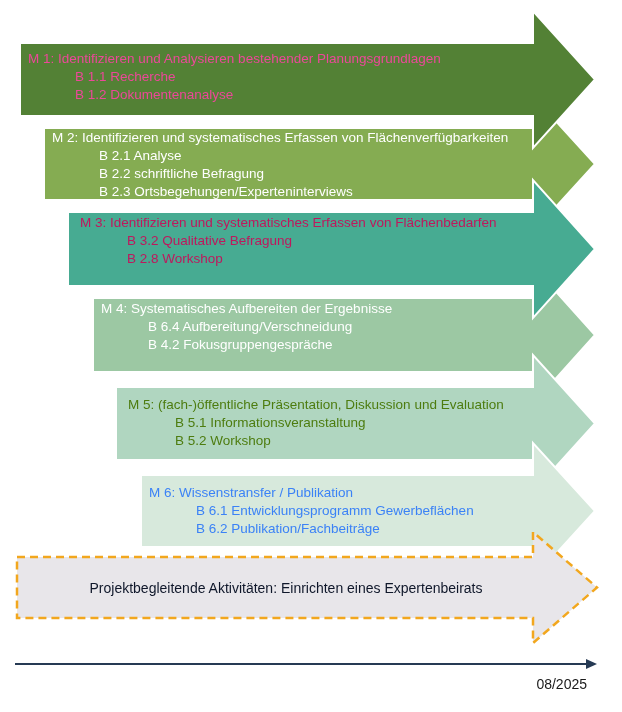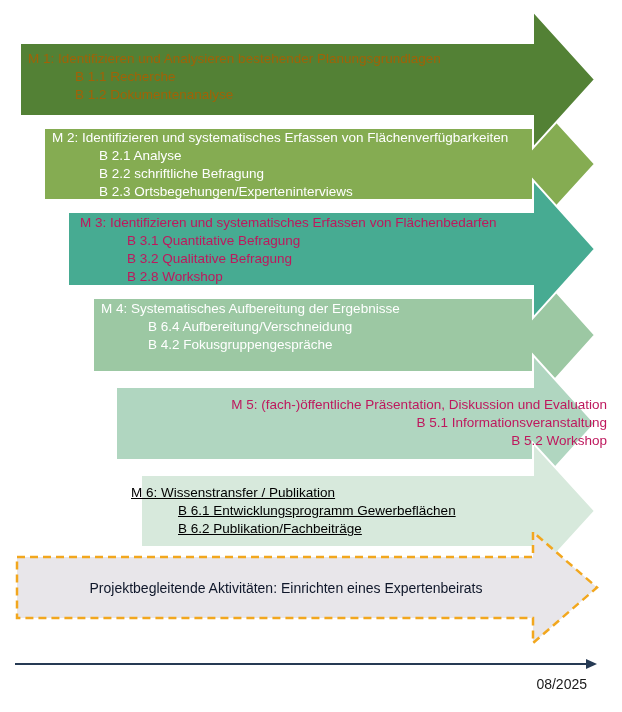--- a/index.html
+++ b/index.html
@@ -44,53 +44,52 @@
     <polygon points="93,298 533,298 533,266 595,335 533,404 533,372 93,372" stroke="#ffffff" stroke-width="2" stroke-linejoin="miter" fill="#9cc8a3"></polygon>
     <polygon points="20,43 533,43 533,11 595,79.5 533,148 533,116 20,116" stroke="#ffffff" stroke-width="2" stroke-linejoin="miter" fill="#538135"></polygon>
     <polygon points="68,212 533,212 533,180 595,249 533,318 533,286 68,286" stroke="#ffffff" stroke-width="2" stroke-linejoin="miter" fill="#47ab92"></polygon>
     <polygon points="116,387 533,387 533,355 595,423.5 533,492 533,460 116,460" stroke="#ffffff" stroke-width="2" stroke-linejoin="miter" fill="#b0d6c0"></polygon>
     <polygon points="141,475 533,475 533,443 595,511 533,579 533,547 141,547" stroke="#ffffff" stroke-width="2" stroke-linejoin="miter" fill="#d7e9dc"></polygon>
     <polygon points="17,557 533,557 533,532 597,587.5 533,643 533,618 17,618" stroke-width="2.5" stroke-dasharray="8 5" stroke-linejoin="miter" fill="#e8e6ea" stroke="#f2a71e"></polygon>
     <line x1="15" y1="664" x2="586" y2="664" stroke-width="2" stroke="#263a54"></line>
     <polygon points="586,659 597,664 586,669" fill="#263a54"></polygon>
   </svg>
 
-  <div class="arrow-text" style="left: 20px; top: 43px; width: 575px; padding-top: 7px; color: #a16207;">
+  <div class="arrow-text" style="left: 20px; top: 43px; width: 575px; padding-top: 7px; color: #ec4899;">
     <div class="m-line">M 1: Identifizieren und Analysieren bestehender Planungsgrundlagen</div>
     <div class="b-line">B 1.1 Recherche</div>
     <div class="b-line">B 1.2 Dokumentenanalyse</div>
   </div>
 
   <div class="arrow-text" style="left: 44px; top: 128px; width: 551px; padding-top: 1px; color: rgb(255, 255, 255);">
     <div class="m-line">M 2: Identifizieren und systematisches Erfassen von Flächenverfügbarkeiten</div>
     <div class="b-line">B 2.1 Analyse</div>
     <div class="b-line">B 2.2 schriftliche Befragung</div>
     <div class="b-line">B 2.3 Ortsbegehungen/Experteninterviews</div>
   </div>
 
   <div class="arrow-text" style="left: 72px; top: 212px; width: 527px; padding-top: 2px; color: #be185d;">
     <div class="m-line">M 3: Identifizieren und systematisches Erfassen von Flächenbedarfen</div>
-    <div class="b-line">B 3.1 Quantitative Befragung</div>
     <div class="b-line">B 3.2 Qualitative Befragung</div>
     <div class="b-line">B 2.8 Workshop</div>
   </div>
 
   <div class="arrow-text" style="left: 93px; top: 298px; width: 502px; padding-top: 2px; color: rgb(255, 255, 255);">
-    <div class="m-line">M 4: Systematisches Aufbereitung der Ergebnisse</div>
+    <div class="m-line">M 4: Systematisches Aufbereiten der Ergebnisse</div>
     <div class="b-line">B 6.4 Aufbereitung/Verschneidung</div>
     <div class="b-line">B 4.2 Fokusgruppengespräche</div>
   </div>
 
-  <div class="arrow-text" style="left: 128px; top: 387px; width: 479px; padding-top: 9px; color: #be185d; text-align: right;">
+  <div class="arrow-text" style="left: 120px; top: 387px; width: 479px; padding-top: 9px; color: #4d7c0f;">
     <div class="m-line">M 5: (fach-)öffentliche Präsentation, Diskussion und Evaluation</div>
     <div class="b-line">B 5.1 Informationsveranstaltung</div>
     <div class="b-line">B 5.2 Workshop</div>
   </div>
 
-  <div class="arrow-text" style="left: 123px; top: 475px; width: 454px; padding-top: 9px; color: #000000; text-decoration: underline;">
+  <div class="arrow-text" style="left: 141px; top: 475px; width: 454px; padding-top: 9px; color: #3b82f6;">
     <div class="m-line">M 6: Wissenstransfer / Publikation</div>
     <div class="b-line">B 6.1 Entwicklungsprogramm Gewerbeflächen</div>
     <div class="b-line">B 6.2 Publikation/Fachbeiträge</div>
   </div>
 
   <div class="side-text" style="left: 17px; top: 557px; width: 458px; height: 61px; color: #0f172a; margin-left: 40px;">Projektbegleitende Aktivitäten: Einrichten eines Expertenbeirats</div>
 
   <div class="tl-label" style="left:15px; top:676px;margin-top:36px;">12/2022</div>
   <div class="tl-label" style="right:35px; top:676px;">08/2025</div>
 

